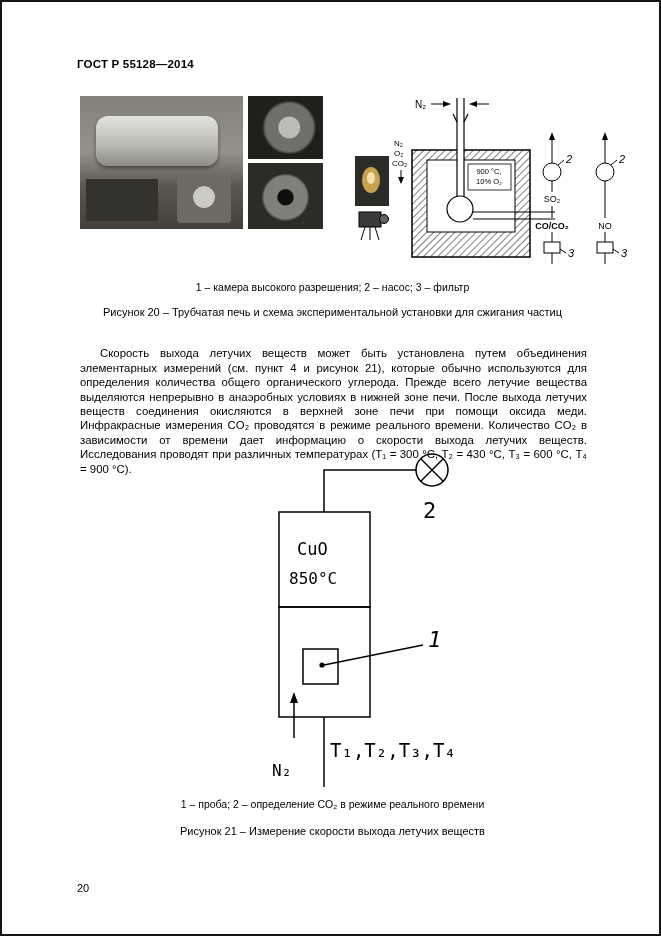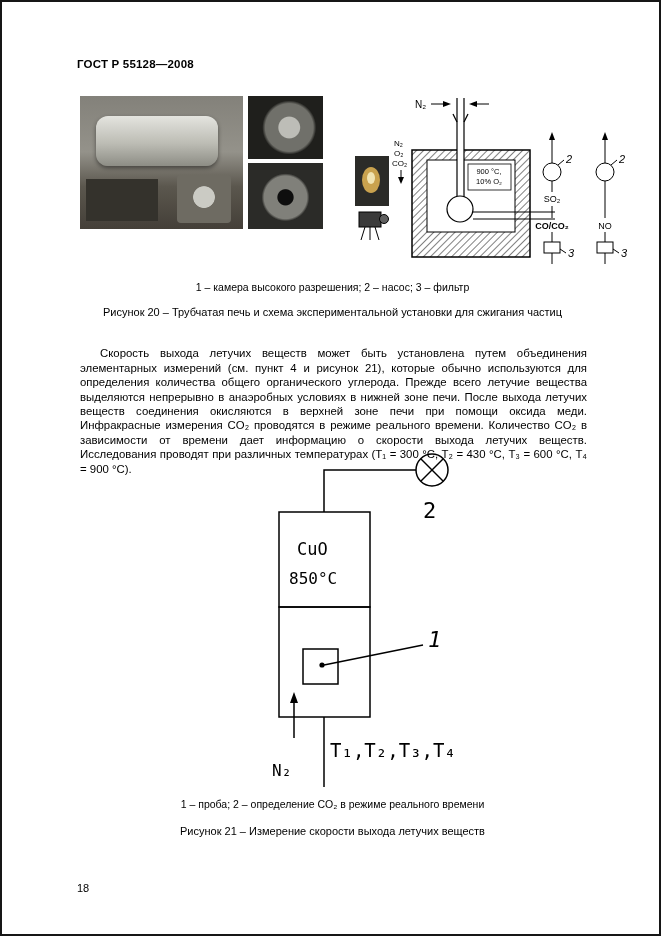--- a/index.html
+++ b/index.html
@@ -30,21 +30,21 @@
              text-align:justify;text-indent:20px;}
   .page-number{position:absolute;left:75px;top:880px;font-size:11px;}
   .sans{font-family:"Liberation Sans",sans-serif;fill:#000;}
   .mono{font-family:"DejaVu Sans Mono",monospace;fill:#000;}
 </style>
 </head>
 <body>
 
 <div class="page">
 
-  <div class="header">ГОСТ Р 55128—2008</div>
+  <div class="header">ГОСТ Р 55128—2014</div>
 
   <div class="photo photo-a">
     <div class="cyl"></div>
     <div class="panel"></div>
     <div class="gear"></div>
   </div>
   <div class="photo photo-b"></div>
   <div class="photo photo-c"></div>
 
   <svg class="fig20" viewBox="0 0 292 178">
@@ -160,14 +160,14 @@
     <text x="37" y="113" font-size="17" class="mono">CuO</text>
     <text x="29" y="142" font-size="16" class="mono">850°C</text>
     <text x="168" y="205" font-size="22" font-style="italic" class="mono">1</text>
     <text x="12" y="334" font-size="16" class="mono">N₂</text>
     <text x="70" y="315" font-size="19" class="mono">T₁,T₂,T₃,T₄</text>
   </svg>
 
   <div class="caption legend21">1 – проба; 2 – определение CO₂ в режиме реального времени</div>
   <div class="caption title21">Рисунок 21 – Измерение скорости выхода летучих веществ</div>
 
-  <div class="page-number">18</div>
+  <div class="page-number">20</div>
 </div>
 
 </body></html>

